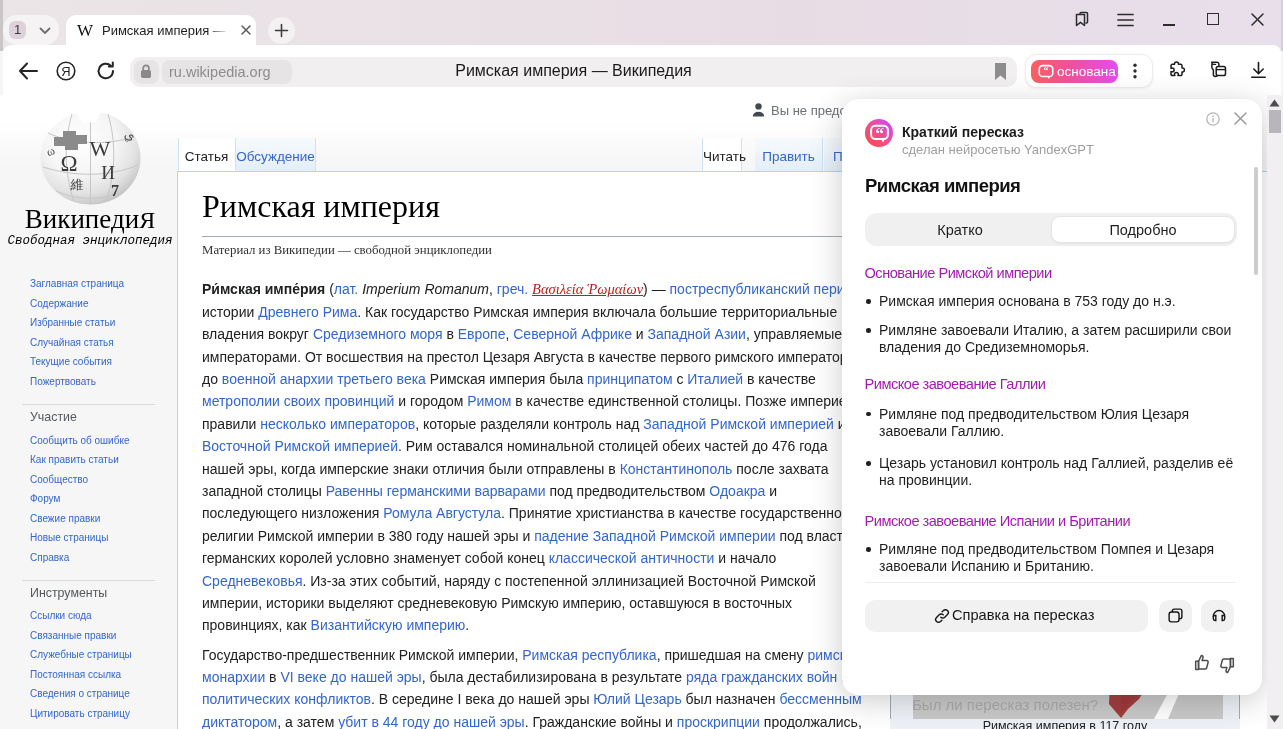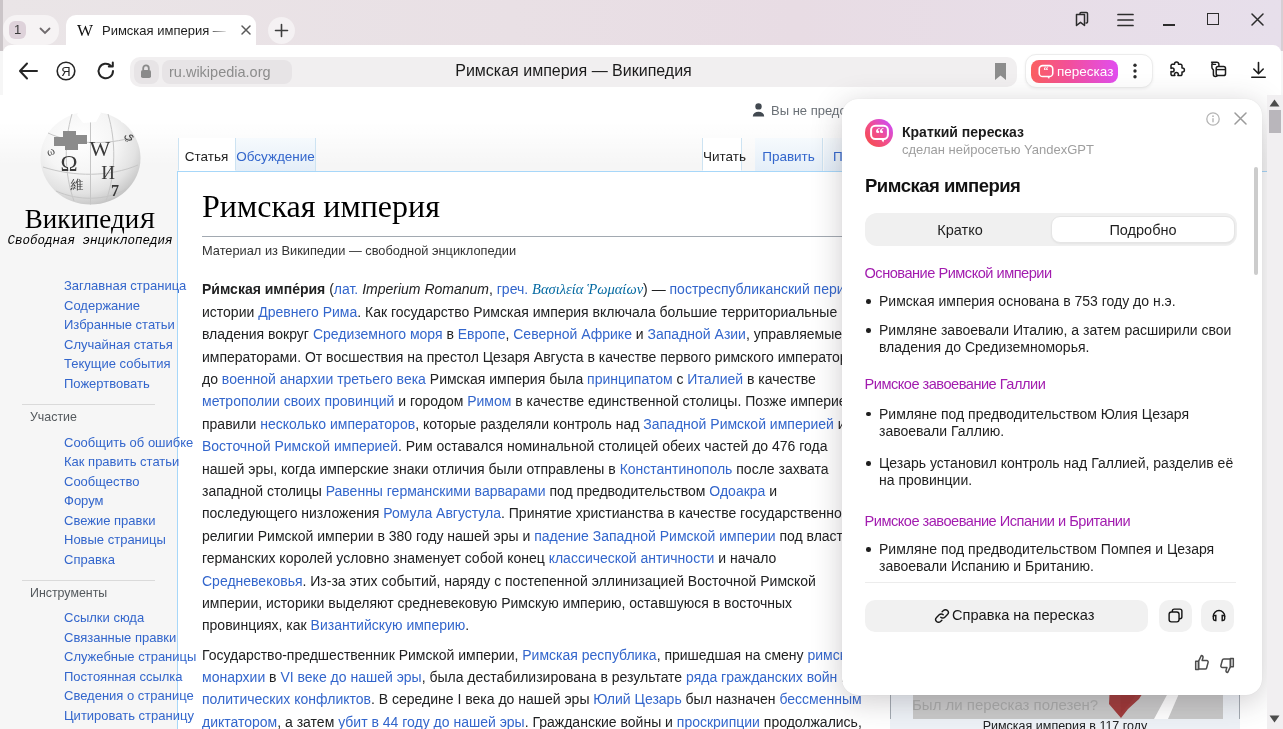--- a/index.html
+++ b/index.html
@@ -37,30 +37,30 @@
   #page { left:0; top:95px; width:1283px; height:634px; background:#f6f6f6; }
   #pageTopFade { left:0; top:95px; width:1283px; height:70px; background:linear-gradient(180deg,#ffffff 0%,#ffffff 40%,rgba(255,255,255,0) 100%); }
   #content { left:177px; top:171px; width:1106px; height:558px; background:#fff; border-left:1px solid #a7d7f9; }
   .tab2 { position:absolute; top:137.5px; height:33.5px; font-size:13.5px; text-align:center;
      border-right:1px solid #cde3f2; background:linear-gradient(180deg,#f6fafd 0%,#e4eef8 100%); color:#3366cc; }
   .tab2 span { position:absolute; left:0; right:0; top:11.5px; }
   .tab2.active { background:#ffffff; color:#222; border-left:1px solid #cde3f2; border-bottom:1px solid #fff; }
   #tabline { left:177px; top:170.5px; width:1106px; height:1px; background:#a7d7f9; }
   #userline { left:771px; top:103px; height:14px; font-size:13px; color:#6b7177; white-space:nowrap; }
   #sidebar { left:0; top:95px; width:177px; height:634px; font-size:13px; }
-  .navlink { position:absolute; left:30px; white-space:nowrap; color:#3366cc; font-size:13px;margin-left:34px; }
+  .navlink { position:absolute; left:30px; white-space:nowrap; color:#3366cc; font-size:10px; }
   .navhead { position:absolute; left:30px; white-space:nowrap; color:#54595d; font-size:12.4px; }
   .navsep { position:absolute; left:22px; width:133px; height:1px; background:#dadada; }
   
   #h1 { left:202px; top:188px; font-family:"Liberation Serif",serif; font-size:32px; color:#000; font-weight:400; }
   #h1rule { left:202px; top:236px; width:660px; height:1px; background:#a2a9b1; }
-  #subtitle { left:202px; top:242.5px; font-size:12.8px; color:#333; }
+  #subtitle { left:202px; top:242.5px; font-size:12.8px; color:#333;font-family:Liberation Serif, serif; }
   .para { position:absolute; left:202px; font-size:14px; line-height:22.4px; color:#202122; white-space:nowrap; }
   .para i { font-style:italic; }
-  .greek { font-family:"Liberation Serif",serif; font-style:italic; font-size:14.5px; color:#0369a1; }
+  .greek { font-family:"Liberation Serif",serif; font-style:italic; font-size:14.5px; color:#b91c1c;text-decoration:underline; }
   
   #infobox { left:890px; top:600px; width:350px; height:129px; background:#eef2f7; border:1px solid #a2a9b1; }
   
   #panel { left:841.5px; top:98.5px; width:420px; height:596px; background:#ffffff; border-radius:16px;
      box-shadow:0 6px 30px rgba(60,50,60,.25), 0 0 1px rgba(0,0,0,.1); }
   #pIconWrap { left:865px; top:119px; width:28px; height:28px; border-radius:50%;
      background:linear-gradient(47deg,#f74b3e 0%,#f14e8d 48%,#d04bf0 88%,#c44df5 100%); }
   #pTitle { left:902px; top:124px; font-size:14px; font-weight:bold; color:#1b1b1b; }
   #pSub { left:902px; top:142px; font-size:13px; color:#9e9e9e; }
   #pH { left:865px; top:174.5px; font-size:18.5px; letter-spacing:-0.5px; font-weight:bold; color:#121212; }
@@ -135,21 +135,21 @@
     <path d="M3.2 6 V4.2 a2.8 2.8 0 0 1 5.6 0 V6" fill="none" stroke="#8a8a8a" stroke-width="1.8"></path>
   </svg>
 <div class="abs chip" id="urlChip"></div>
 <div class="abs" id="urlTxt">ru.wikipedia.org</div>
 <div class="abs" id="pageTitle">Римская империя — Википедия</div>
 <svg class="abs" style="left:994px;top:63px" width="13" height="17" viewBox="0 0 13 17">
     <path d="M1 0 h11 v17 l-5.5 -4.5 l-5.5 4.5 z" fill="#8d8d8d"></path>
   </svg>
 <div class="abs" id="aiGroup"></div>
 <div class="abs" id="aiPill">
-    <span>пересказ</span>
+    <span>основана</span>
   </div>
 <svg class="abs" style="left:1037px;top:63px" width="18" height="18" viewBox="0 0 24 24" fill="none">
     <rect x="3" y="3.5" width="18" height="14.5" rx="4.5" stroke="#fff" stroke-width="2.1"></rect>
     <path d="M13.5 18 l2.5 3.4 l1.2 -3.4" fill="#fff"></path>
     <text x="12" y="14.8" text-anchor="middle" font-family="Liberation Serif" font-weight="bold" font-size="13" fill="#fff">“</text>
   </svg>
 <svg class="abs" style="left:1133px;top:63px" width="4" height="16" viewBox="0 0 4 16">
     <circle cx="2" cy="2.2" r="1.7" fill="#2c2c2c"></circle>
     <circle cx="2" cy="8" r="1.7" fill="#2c2c2c"></circle>
     <circle cx="2" cy="13.8" r="1.7" fill="#2c2c2c"></circle>

